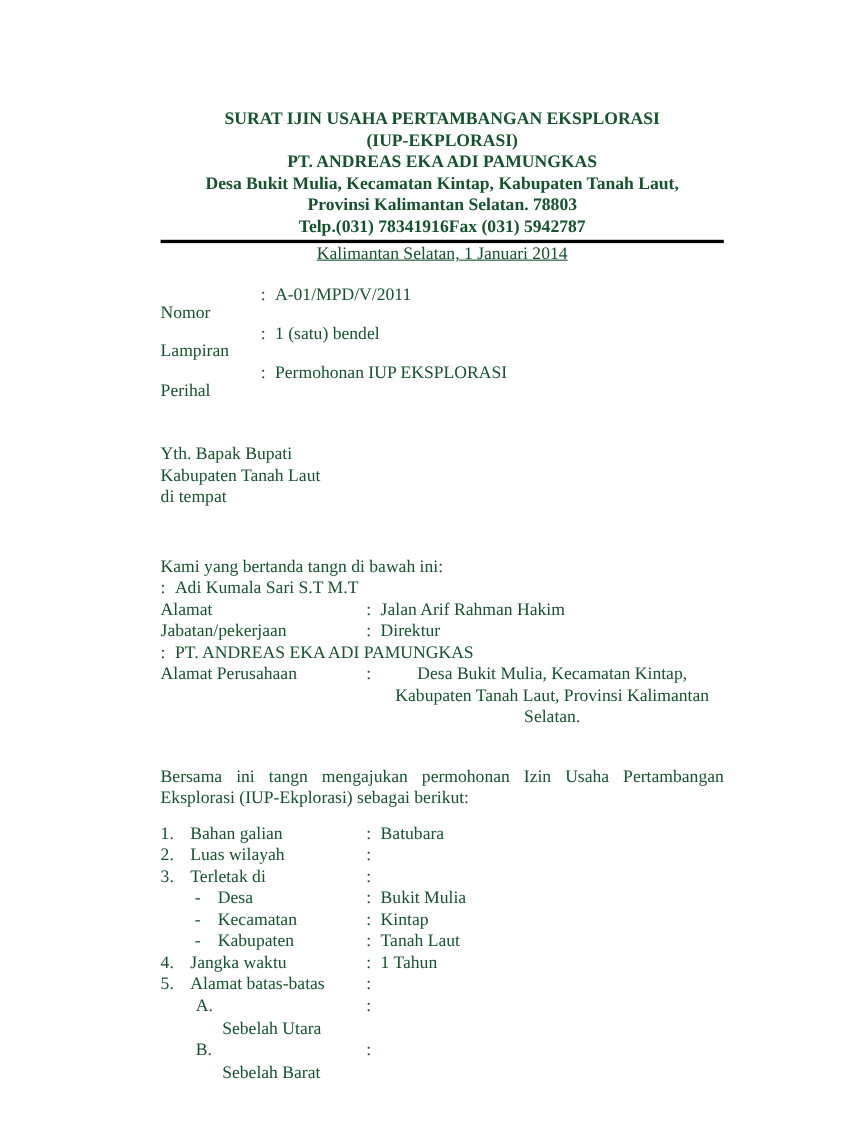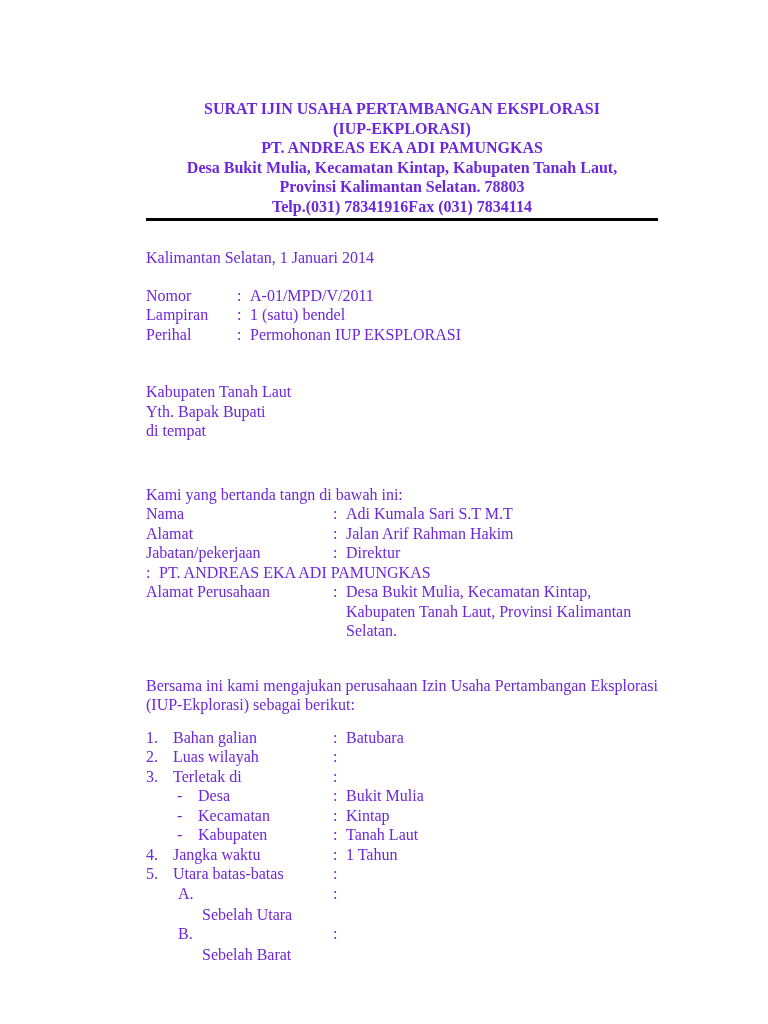--- a/index.html
+++ b/index.html
@@ -1,50 +1,50 @@
 <!DOCTYPE html>
 <html><head>
 <meta charset="utf-8">
 <style>
   html, body { margin: 0; padding: 0; background: #ffffff; }
   .page {
     position: relative;
     width: 768px;
     height: 1024px;
     background: #ffffff;
-    color: #6d28d9;
+    color: #14532d;
     font-family: "Liberation Serif", serif;
     font-size: 16px;
     line-height: 19.5px;
     overflow: hidden;
   }
   .content {
     position: absolute;
     left: 146px;
     top: 99px;
     width: 512px;
   }
   .letterhead {
     text-align: center;
     font-weight: bold;
     border-bottom: 3px solid #000000;
     padding-bottom: 2px;
   }
   .letterhead div { white-space: nowrap; }
   .dateline {
-    text-align: left;
-    margin-top: 27px;
+    text-align: center;
+    text-decoration: underline;
   }
   .row { display: flex; align-items: flex-start; }
   .colon { width: 13px; flex: none; }
   .value { flex: 1; }
-  .value.multiline { white-space: pre-line; }
+  .value.multiline { white-space: pre-line; text-align: center; }
 
   .meta-block { margin-top: 18px; }
-  .meta-block .label { width: 91px; flex: none; }
+  .meta-block .label { width: 91px; flex: none; margin-top: 16px; }
 
   .recipient-block { margin-top: 38px; }
 
   .signatory-block { margin-top: 44px; }
   .signatory-block .label { width: 187px; flex: none; }
 
   .paragraph {
     margin-top: 35px;
     text-align: justify;
   }
@@ -64,21 +64,21 @@
 
 <div class="page">
   <div class="content">
 
     <div class="letterhead">
       <div>SURAT IJIN USAHA PERTAMBANGAN EKSPLORASI</div>
       <div>(IUP-EKPLORASI)</div>
       <div>PT. ANDREAS EKA ADI PAMUNGKAS</div>
       <div>Desa Bukit Mulia, Kecamatan Kintap, Kabupaten Tanah Laut,</div>
       <div>Provinsi Kalimantan Selatan. 78803</div>
-      <div>Telp.(031) 78341916Fax (031) 7834114</div>
+      <div>Telp.(031) 78341916Fax (031) 5942787</div>
     </div>
 
     <div class="dateline">Kalimantan Selatan, 1 Januari 2014</div>
 
     <div class="meta-block">
       <div class="row">
         <span class="label">Nomor</span>
         <span class="colon">:</span>
         <span class="value">A-01/MPD/V/2011</span>
       </div>
@@ -88,29 +88,28 @@
         <span class="value">1 (satu) bendel</span>
       </div>
       <div class="row">
         <span class="label">Perihal</span>
         <span class="colon">:</span>
         <span class="value">Permohonan IUP EKSPLORASI</span>
       </div>
     </div>
 
     <div class="recipient-block">
+      <div>Yth. Bapak Bupati</div>
       <div>Kabupaten Tanah Laut</div>
-      <div>Yth. Bapak Bupati</div>
       <div>di tempat</div>
     </div>
 
     <div class="signatory-block">
       <div>Kami yang bertanda tangn di bawah ini:</div>
       <div class="row">
-        <span class="label">Nama</span>
         <span class="colon">:</span>
         <span class="value">Adi Kumala Sari S.T M.T</span>
       </div>
       <div class="row">
         <span class="label">Alamat</span>
         <span class="colon">:</span>
         <span class="value">Jalan Arif Rahman Hakim</span>
       </div>
       <div class="row">
         <span class="label">Jabatan/pekerjaan</span>
@@ -123,21 +122,21 @@
       </div>
       <div class="row">
         <span class="label">Alamat Perusahaan</span>
         <span class="colon">:</span>
         <span class="value multiline">Desa Bukit Mulia, Kecamatan Kintap,
 Kabupaten Tanah Laut, Provinsi Kalimantan
 Selatan.</span>
       </div>
     </div>
 
-    <div class="paragraph">Bersama ini kami mengajukan perusahaan Izin Usaha Pertambangan Eksplorasi (IUP-Ekplorasi) sebagai berikut:</div>
+    <div class="paragraph">Bersama ini tangn mengajukan permohonan Izin Usaha Pertambangan Eksplorasi (IUP-Ekplorasi) sebagai berikut:</div>
 
     <div class="list-block">
       <div class="row li">
         <span class="marker">1.</span>
         <span class="label">Bahan galian</span>
         <span class="colon">:</span>
         <span class="value">Batubara</span>
       </div>
       <div class="row li">
         <span class="marker">2.</span>
@@ -169,21 +168,21 @@
         <span class="value">Tanah Laut</span>
       </div>
       <div class="row li">
         <span class="marker">4.</span>
         <span class="label">Jangka waktu</span>
         <span class="colon">:</span>
         <span class="value">1 Tahun</span>
       </div>
       <div class="row li">
         <span class="marker">5.</span>
-        <span class="label">Utara batas-batas</span>
+        <span class="label">Alamat batas-batas</span>
         <span class="colon">:</span>
         <span class="value"></span>
       </div>
       <div class="row li sub-letter">
         <span class="marker">A.</span>
         <span class="label">Sebelah Utara</span>
         <span class="colon">:</span>
         <span class="value"></span>
       </div>
       <div class="row li sub-letter">

